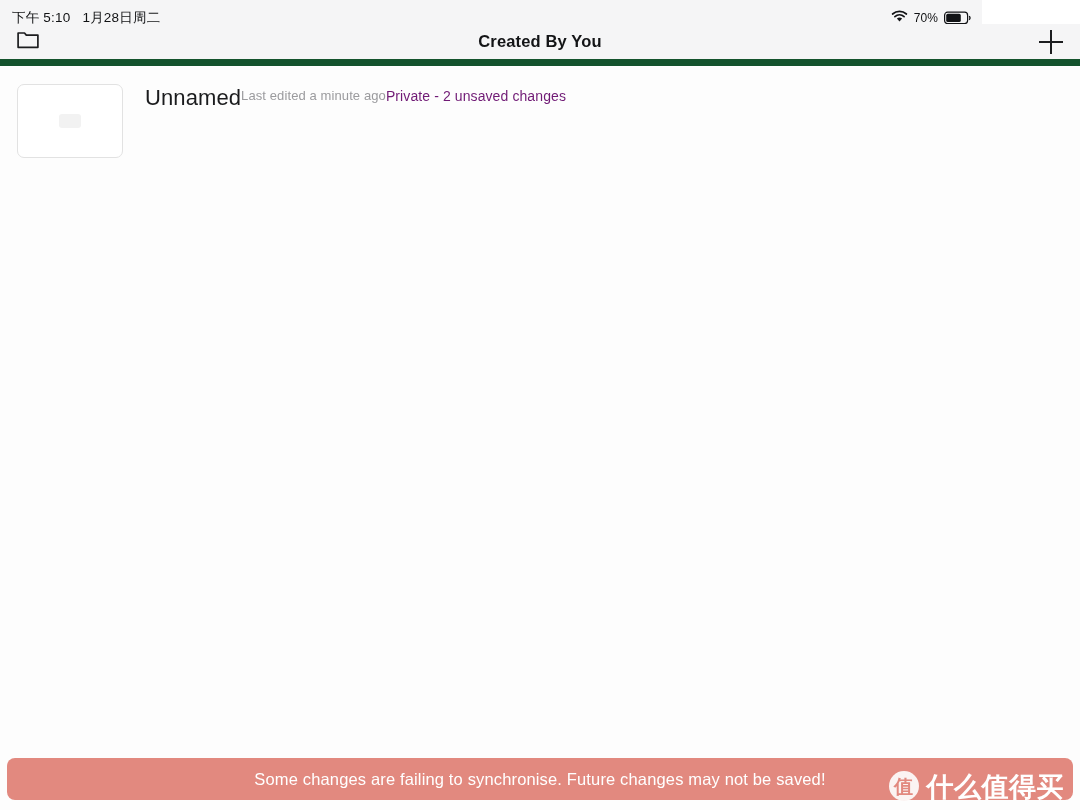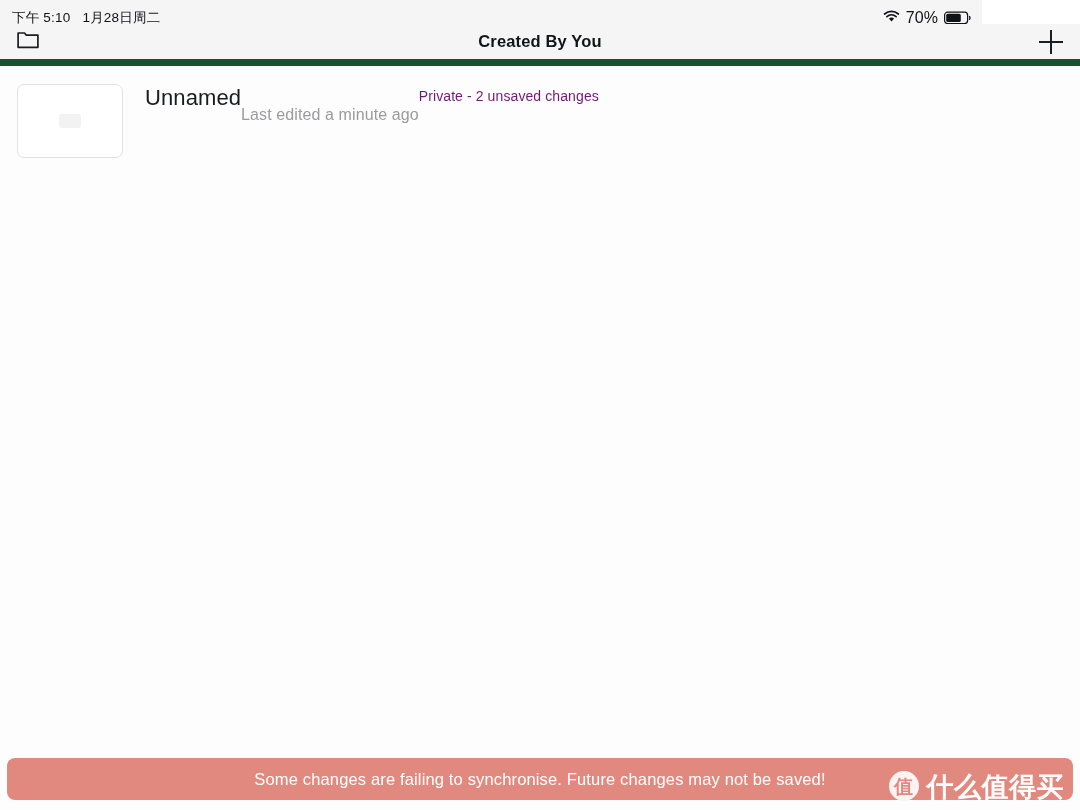--- a/index.html
+++ b/index.html
@@ -41,21 +41,21 @@
   .status-date { font-size: 13.5px; }
 
   .status-right {
     display: flex;
     align-items: center;
     gap: 6px;
     font-size: 13.5px;
     color: #111214;
   }
   .wifi-icon { display: block; }
-  .battery-pct { font-size: 16px; letter-spacing: 0.1px; }
+  .battery-pct { font-size: 12px; letter-spacing: 0.1px; }
   .battery-icon { display: flex; align-items: center; }
 
   
   .nav-bar {
     position: absolute;
     top: 24px; left: 0;
     width: 1080px;
     height: 42px;
     background: #F5F5F6;
     border-bottom: 7px solid #14532d;
@@ -153,24 +153,24 @@
     display: flex;
     flex-direction: row;
   }
   .doc-title {
     font-size: 22px;
     color: #1b1c1e;
     line-height: 28px;
     letter-spacing: 0.1px;
   }
   .doc-sub {
-    font-size: 16px;
+    font-size: 13px;
     color: #9b9b9e;
     line-height: 22px;
-    margin-top: 20px;
+    margin-top: 1px;
     letter-spacing: 0.1px;
   }
   .doc-meta {
     font-size: 14px;
     color: #701a75;
     line-height: 20px;
     margin-top: 2px;
     letter-spacing: 0.1px;
   }
 

